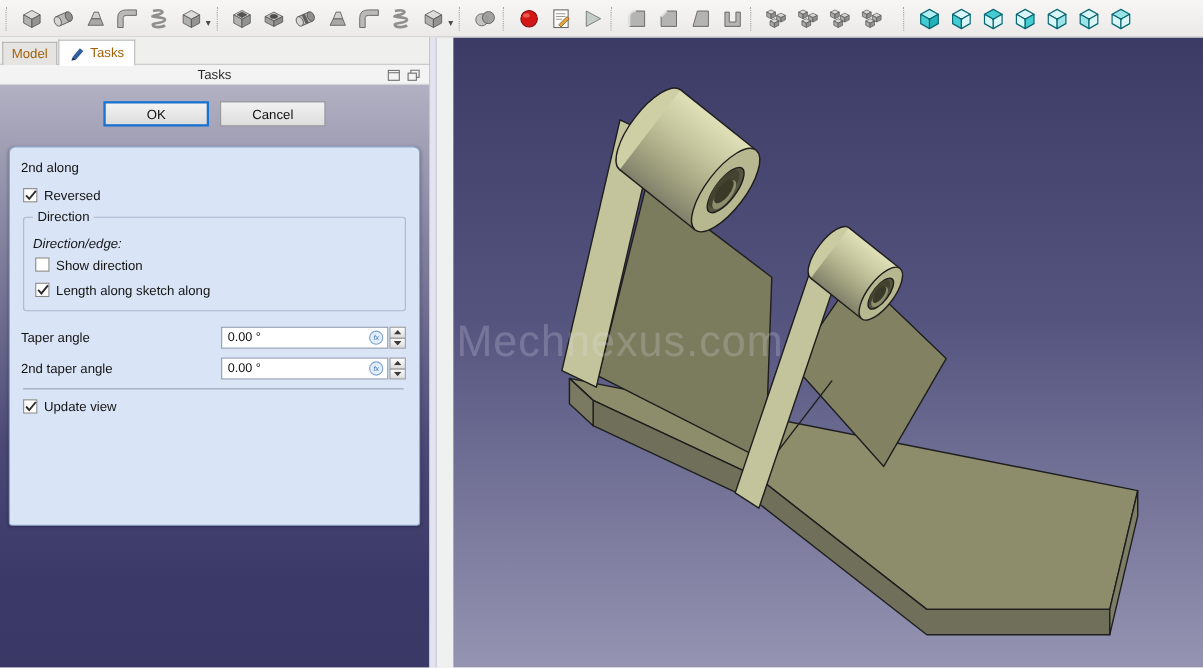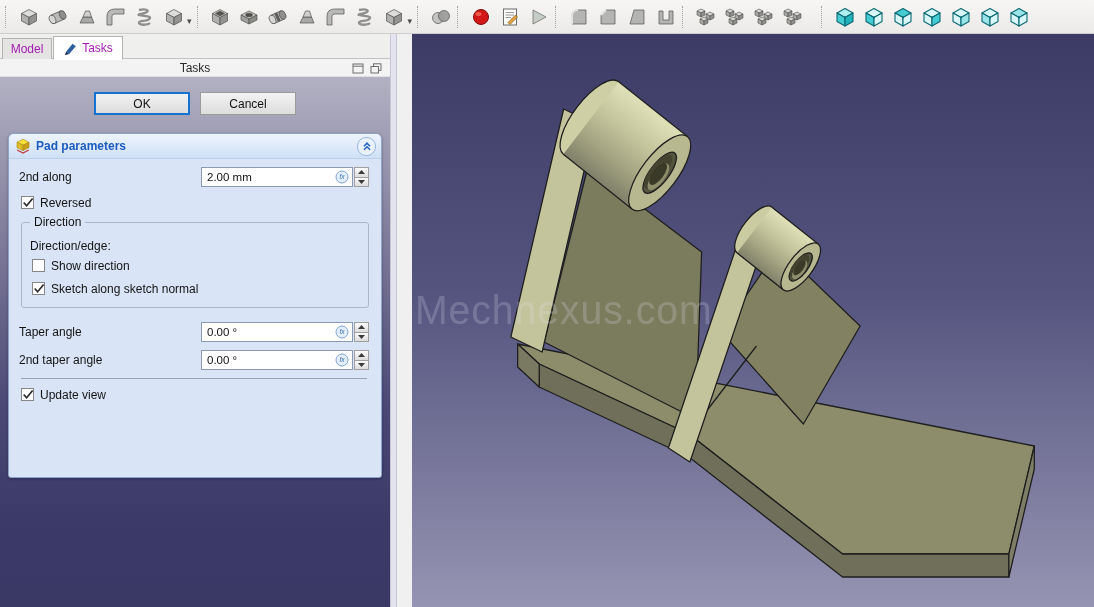--- a/index.html
+++ b/index.html
@@ -12,21 +12,21 @@
     background:linear-gradient(#f7f6f5,#eceae8);border-bottom:1px solid #cfcecd;
     display:flex;align-items:center;padding:0 3px;}
   .tb-group{display:flex;align-items:center;}
   .tb-handle{width:4px;height:22px;margin:0 4px 0 2px;border-left:1px dotted #a2a2a2;}
   .tb-btn{width:27px;height:27px;margin:0 1px;display:flex;align-items:center;justify-content:center;border-radius:3px;}
   .tb-drop{font-size:9px;color:#4a4a4a;margin:10px 3px 0 -1px;line-height:1;}
 
   
   .dock{position:absolute;top:34px;left:0;width:390px;bottom:0;background:#f0f0f0;}
   .tabbar{position:absolute;top:0;left:0;right:0;height:25px;background:#efefee;border-bottom:1px solid #c2c2c2;box-sizing:border-box;}
-  .tab{position:absolute;display:flex;align-items:center;justify-content:center;font-size:12px;color:#a21caf;box-sizing:border-box;cursor:default;}
+  .tab{position:absolute;display:flex;align-items:center;justify-content:center;font-size:12px;color:#a16207;box-sizing:border-box;cursor:default;}
   .tab.model{left:2px;top:4px;width:50px;height:21px;background:#e5e4e3;border:1px solid #b4b4b4;border-bottom:none;}
   .tab.tasks{left:53px;top:2px;width:70px;height:24px;background:#ffffff;border:1px solid #b4b4b4;border-bottom:1px solid #fff;z-index:2;gap:4px;}
   .dock-title{position:absolute;top:25px;left:0;right:0;height:18px;background:#f3f3f3;border-bottom:1px solid #e0e0e0;
     font-size:12px;color:#2a2a2a;display:flex;align-items:center;justify-content:center;box-sizing:border-box;}
   .dt-ico{position:absolute;top:3px;width:13px;height:12px;display:flex;align-items:center;justify-content:center;}
   .dt-ico.a{right:26px;} .dt-ico.b{right:8px;}
 
   .dock-body{position:absolute;top:43px;left:0;right:0;bottom:0;
     background:linear-gradient(180deg,#b2b1c3 0%,#a5a3b8 8%,#7c7999 32%,#4b4876 62%,#3b3967 85%,#3a3865 100%);}
 
@@ -63,21 +63,21 @@
   .sp.down{margin-top:-1px;}
 
   .cbrow{display:flex;align-items:center;gap:6px;height:15px;margin:2px 0 12px 2px;}
   .cb{width:13px;height:13px;background:#fff;border:1px solid #878787;box-sizing:border-box;position:relative;flex:none;}
   .cb svg{visibility:hidden;position:absolute;left:-1px;top:-2px;}
   .cb.on svg{visibility:visible;}
   .cblabel{font-size:12px;color:#141414;}
 
   .groupbox{border:1px solid #a9b7cd;border-radius:3px;margin:4px 0 14px 2px;padding:13px 8px 3px 8px;position:relative;}
   .groupbox-label{position:absolute;top:-8px;left:8px;background:#d9e4f6;padding:0 4px;font-size:12px;color:#141414;}
-  .groupbox .frow{margin-bottom:0;}
+  .groupbox .frow{margin-bottom:0;font-style:italic;}
   .groupbox .cbrow{margin-bottom:8px;}
 
   .separator{height:1px;background:#9aa4b8;margin:0 2px 8px 2px;}
 
   
   .splitter{position:absolute;top:34px;bottom:0;left:390px;width:7px;background:#e4e4ee;
     border-left:1px solid #c6c6d4;border-right:1px solid #c6c6d4;box-sizing:border-box;}
   .viewport{position:absolute;top:34px;left:397px;right:0;bottom:0;padding-left:15px;}
   .viewport svg{width:100%;height:100%;}
 </style>
@@ -423,67 +423,27 @@
     </span>
   </div>
 
   <div class="dock-body">
     <div class="btn-row">
       <div class="btn ok">OK</div>
       <div class="btn cancel">Cancel</div>
     </div>
 
     <div class="padbox">
-      <div class="padbox-header">
-        <span>
-              <svg width="16" height="16" viewBox="0 0 16 16">
-                <polygon points="8,1.2 14,4.2 8,7.2 2,4.2" fill="#f8e03c" stroke="#a88a14" stroke-width="0.6"></polygon>
-                <polygon points="2,4.2 8,7.2 8,12.6 2,9.6" fill="#e0bc22" stroke="#a88a14" stroke-width="0.6"></polygon>
-                <polygon points="14,4.2 8,7.2 8,12.6 14,9.6" fill="#c79d18" stroke="#a88a14" stroke-width="0.6"></polygon>
-                <path d="M2.2,12 L8,15 L13.8,12" stroke="#c23a3a" stroke-width="1.3" fill="none"></path>
-              </svg>
-            </span>
-        <span class="padbox-title">Pad parameters</span>
-        <span class="collapse-btn">
-          <svg width="12" height="12" viewBox="0 0 12 12" fill="none" stroke="#2a66c8" stroke-width="1.6">
-                <path d="M3,6.2 L6,3.2 L9,6.2"></path>
-                <path d="M3,9.8 L6,6.8 L9,9.8"></path>
-              </svg>
-        </span>
-      </div>
 
       <div class="padbox-content">
 
 
 
         <div class="frow">
           <span class="flabel">2nd along</span>
-          <div class="numwrap">
-            <div class="numfield">
-              <span class="numtext">2.00 mm</span>
-              <span class="fx">
-                    <svg width="14" height="14" viewBox="0 0 14 14">
-                      <circle cx="7" cy="7" r="6" fill="#e4eefb" stroke="#7fa3cf"></circle>
-                      <text x="7" y="9.3" font-size="6.5" text-anchor="middle" fill="#3a6fb8" font-style="italic" font-family="Liberation Sans, sans-serif">fx</text>
-                    </svg>
-                  </span>
-            </div>
-            <div class="spin">
-              <span class="sp">
-                    <svg width="7" height="4" viewBox="0 0 7 4">
-                      <polygon points="3.5,0 7,4 0,4" fill="#3a3a3a"></polygon>
-                    </svg>
-                  </span>
-              <span class="sp down">
-                    <svg width="7" height="4" viewBox="0 0 7 4">
-                      <polygon points="0,0 7,0 3.5,4" fill="#3a3a3a"></polygon>
-                    </svg>
-                  </span>
-            </div>
-          </div>
         </div>
 
         <div class="cbrow">
           <span class="cb on">
                 <svg width="14" height="14" viewBox="0 0 13 13" fill="none" stroke="#2d2d2d" stroke-width="1.6">
                   <path d="M2.5,7 L5.2,10 L10.8,3.2"></path>
                 </svg>
               </span>
           <span class="cblabel">Reversed</span>
         </div>
@@ -499,21 +459,21 @@
             <span class="cb"></span>
             <span class="cblabel">Show direction</span>
           </div>
 
           <div class="cbrow">
             <span class="cb on">
                   <svg width="14" height="14" viewBox="0 0 13 13" fill="none" stroke="#2d2d2d" stroke-width="1.6">
                     <path d="M2.5,7 L5.2,10 L10.8,3.2"></path>
                   </svg>
                 </span>
-            <span class="cblabel">Sketch along sketch normal</span>
+            <span class="cblabel">Length along sketch along</span>
           </div>
         </div>
 
         <div class="frow">
           <span class="flabel">Taper angle</span>
           <div class="numwrap">
             <div class="numfield">
               <span class="numtext">0.00 °</span>
               <span class="fx">
                     <svg width="14" height="14" viewBox="0 0 14 14">

